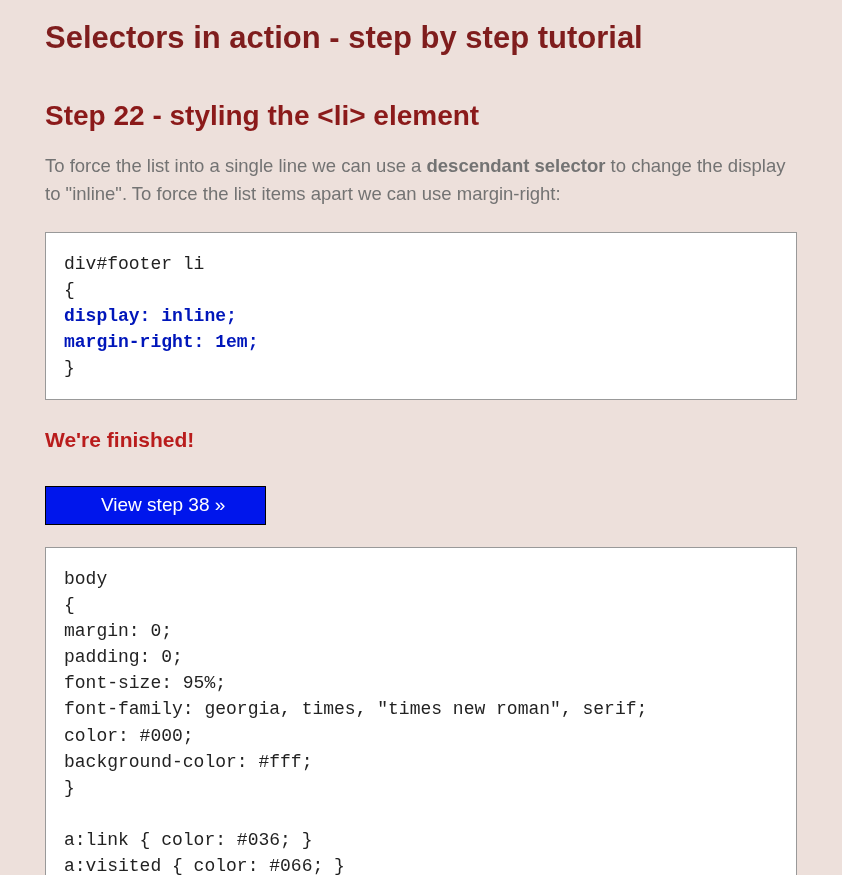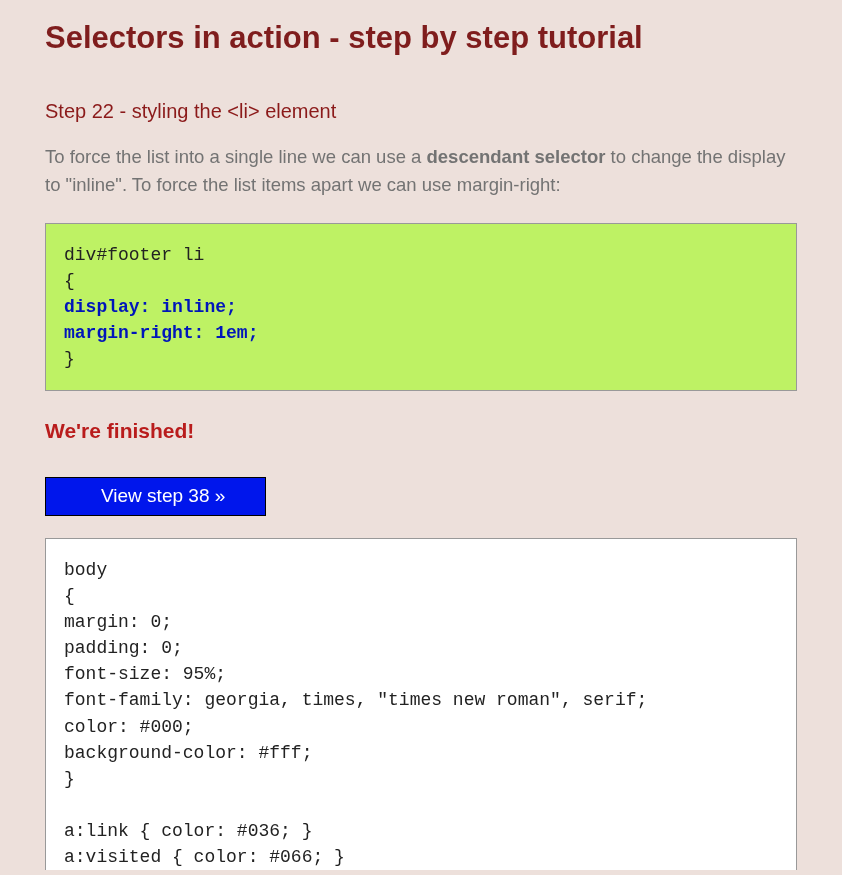--- a/index.html
+++ b/index.html
@@ -18,43 +18,43 @@
       padding: 20px 45px 0 45px;
     }
     h1 {
       color: #7f1d1d;
       font-size: 31px;
       font-weight: bold;
       margin-bottom: 16px;
     }
     h2 {
       color: #8b1a1a;
-      font-size: 20px;
-      font-weight: normal;
+      font-size: 28px;
+      font-weight: bold;
       margin-bottom: 20px;
       margin-top: 44px;
     }
     h3 {
       color: #b91c1c;
       font-size: 21px;
       font-weight: bold;
       margin-bottom: 16px;
       margin-top: 28px;
     }
     .intro-text {
       font-size: 18.5px;
       line-height: 1.5;
       color: #737373;
       margin-bottom: 24px;
     }
     .intro-text strong {
       font-weight: bold;
     }
     .code-block {
-      background-color: #bef264;
+      background-color: #ffffff;
       border: 1px solid #999;
       padding: 18px 18px;
       font-family: "Courier New", Courier, monospace;
       font-size: 18px;
       line-height: 1.45;
       color: #222;
       white-space: pre-wrap;
       margin-bottom: 10px;
     }
     .code-block .hl {

